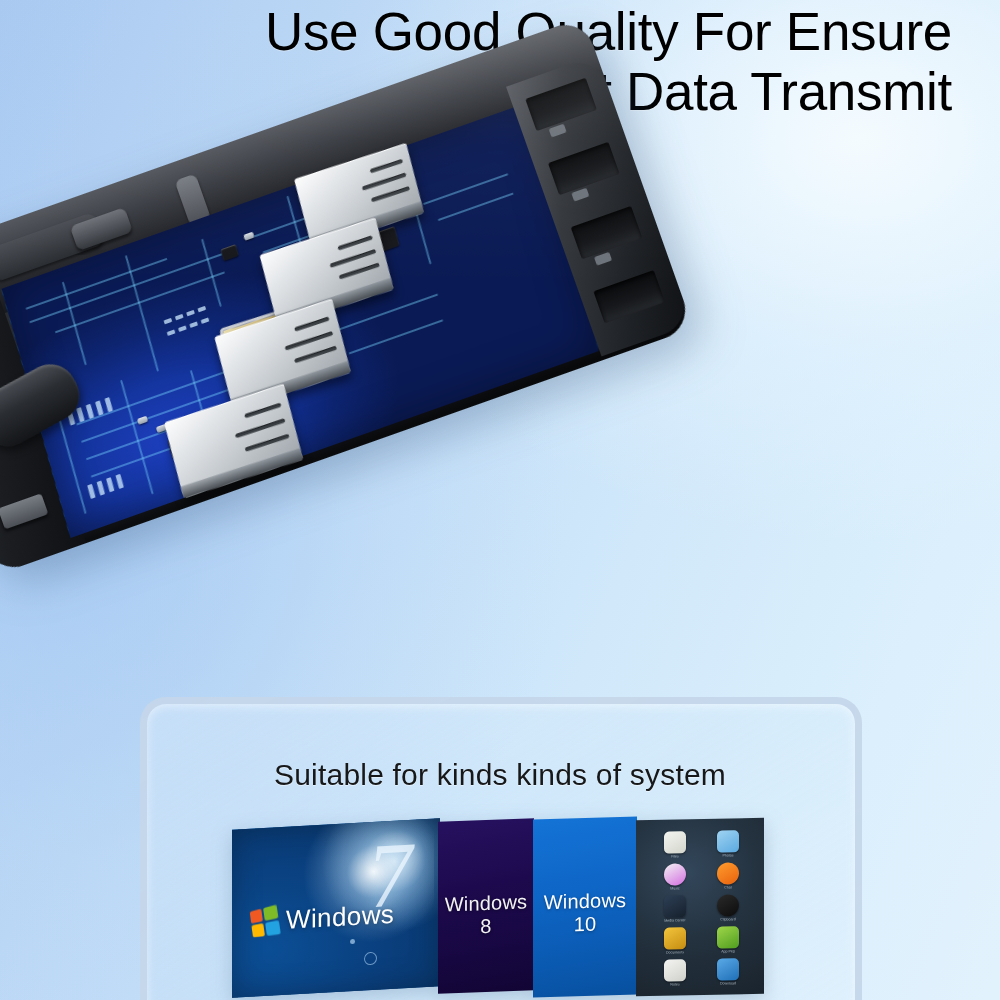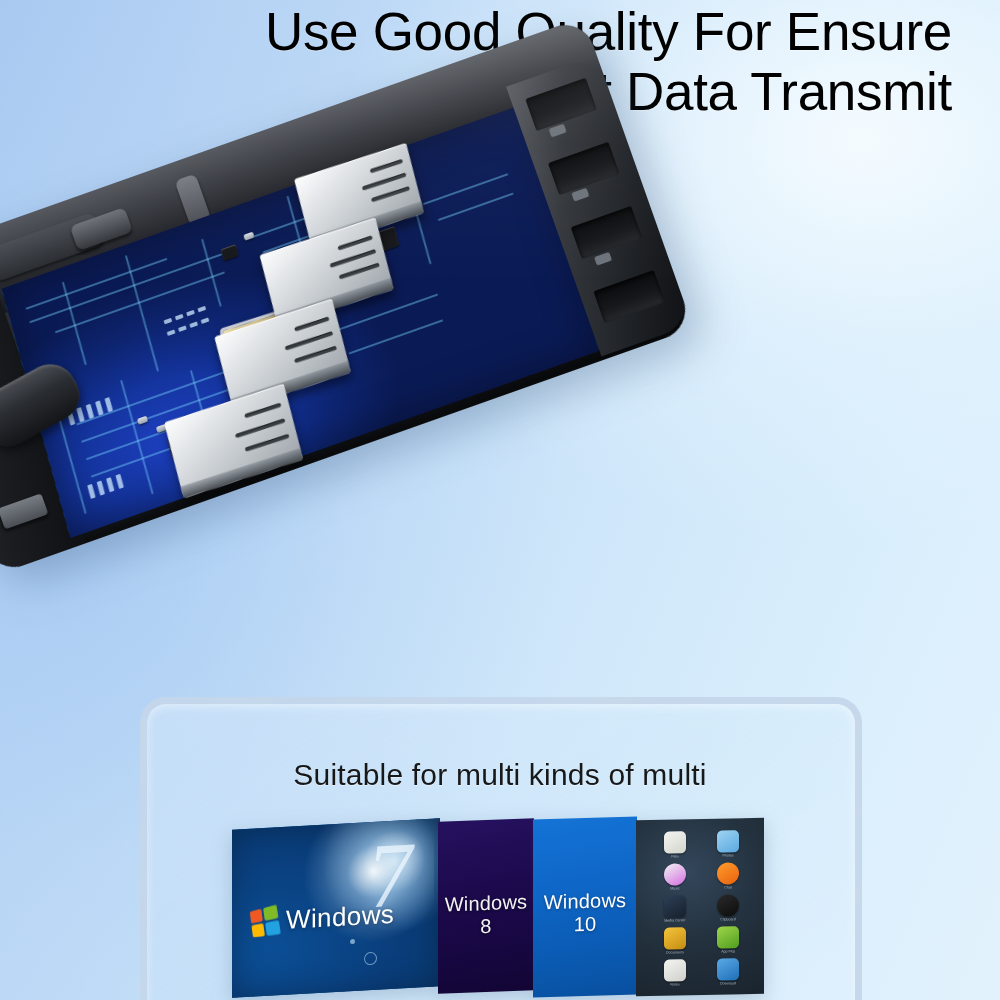--- a/index.html
+++ b/index.html
@@ -359,21 +359,21 @@
       </div>
 
       <div class="glossy"></div>
     </div>
 
     <div class="cable"></div>
   </div>
 
   <div class="os-panel"></div>
 
-  <div class="panel-caption">Suitable for multi kinds of multi</div>
+  <div class="panel-caption">Suitable for kinds kinds of system</div>
 
   <div class="os-strip">
 
     <div class="os-screen w7">
       <div class="flare"></div>
       <div class="seven">7</div>
       <div class="logo-row">
         <span class="flag">
           <i class="q1"></i>
             <i class="q2"></i>

